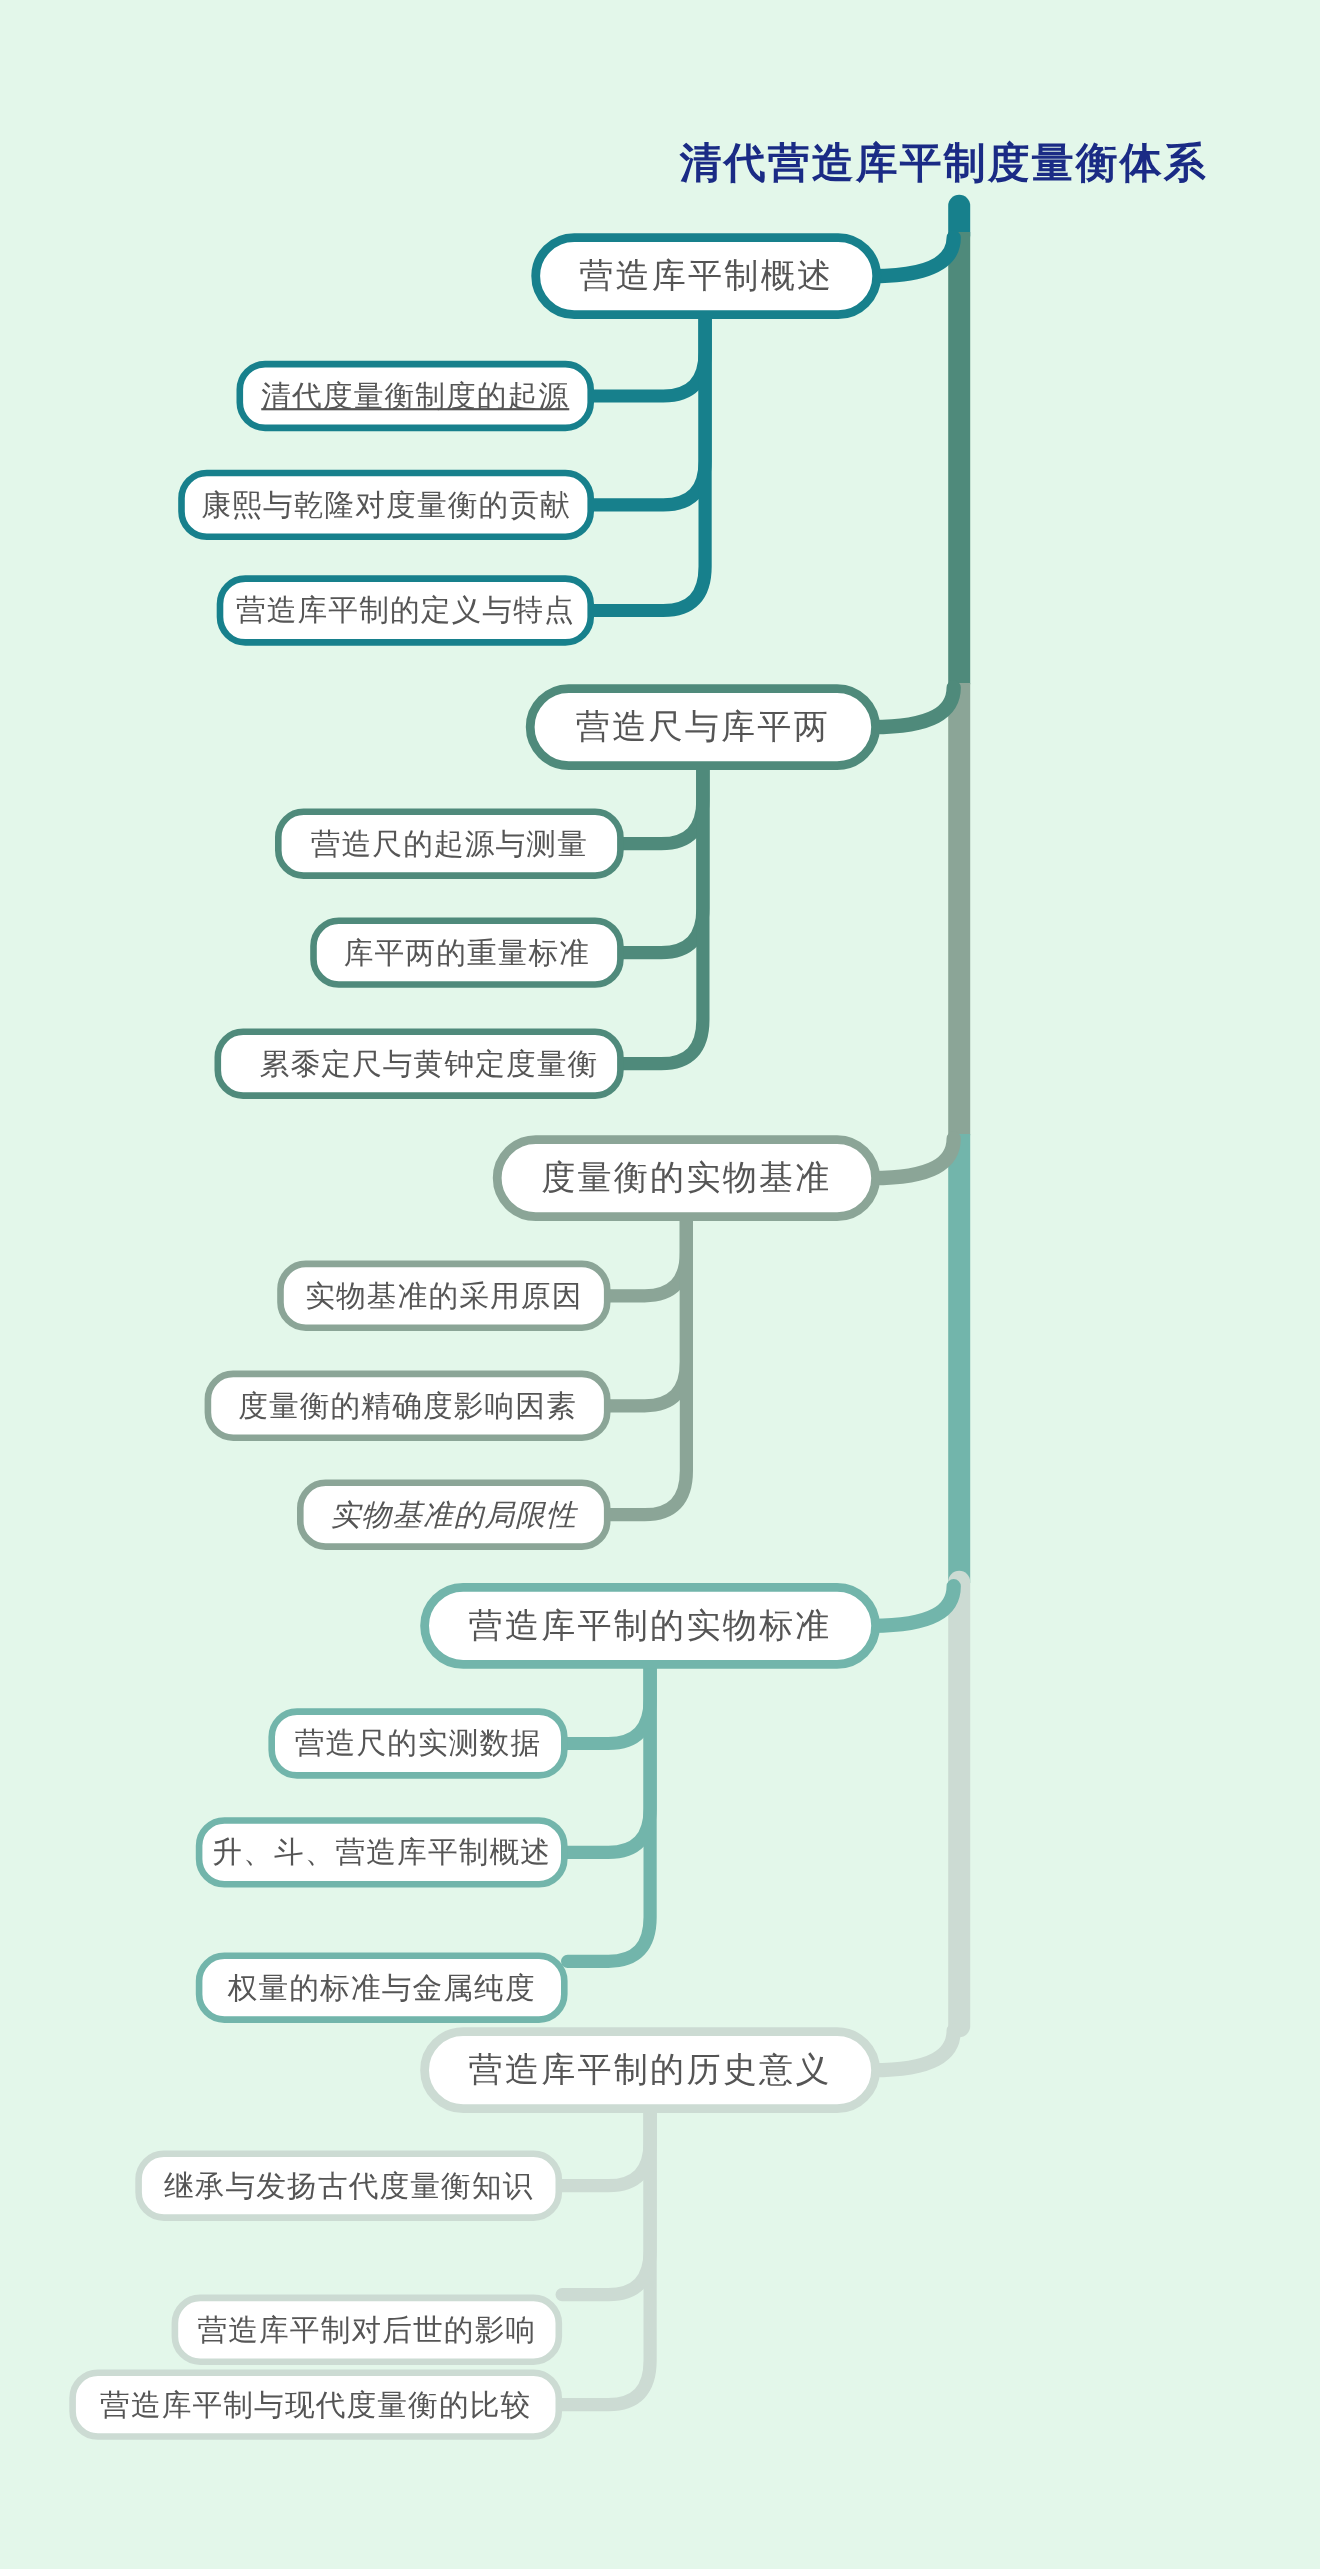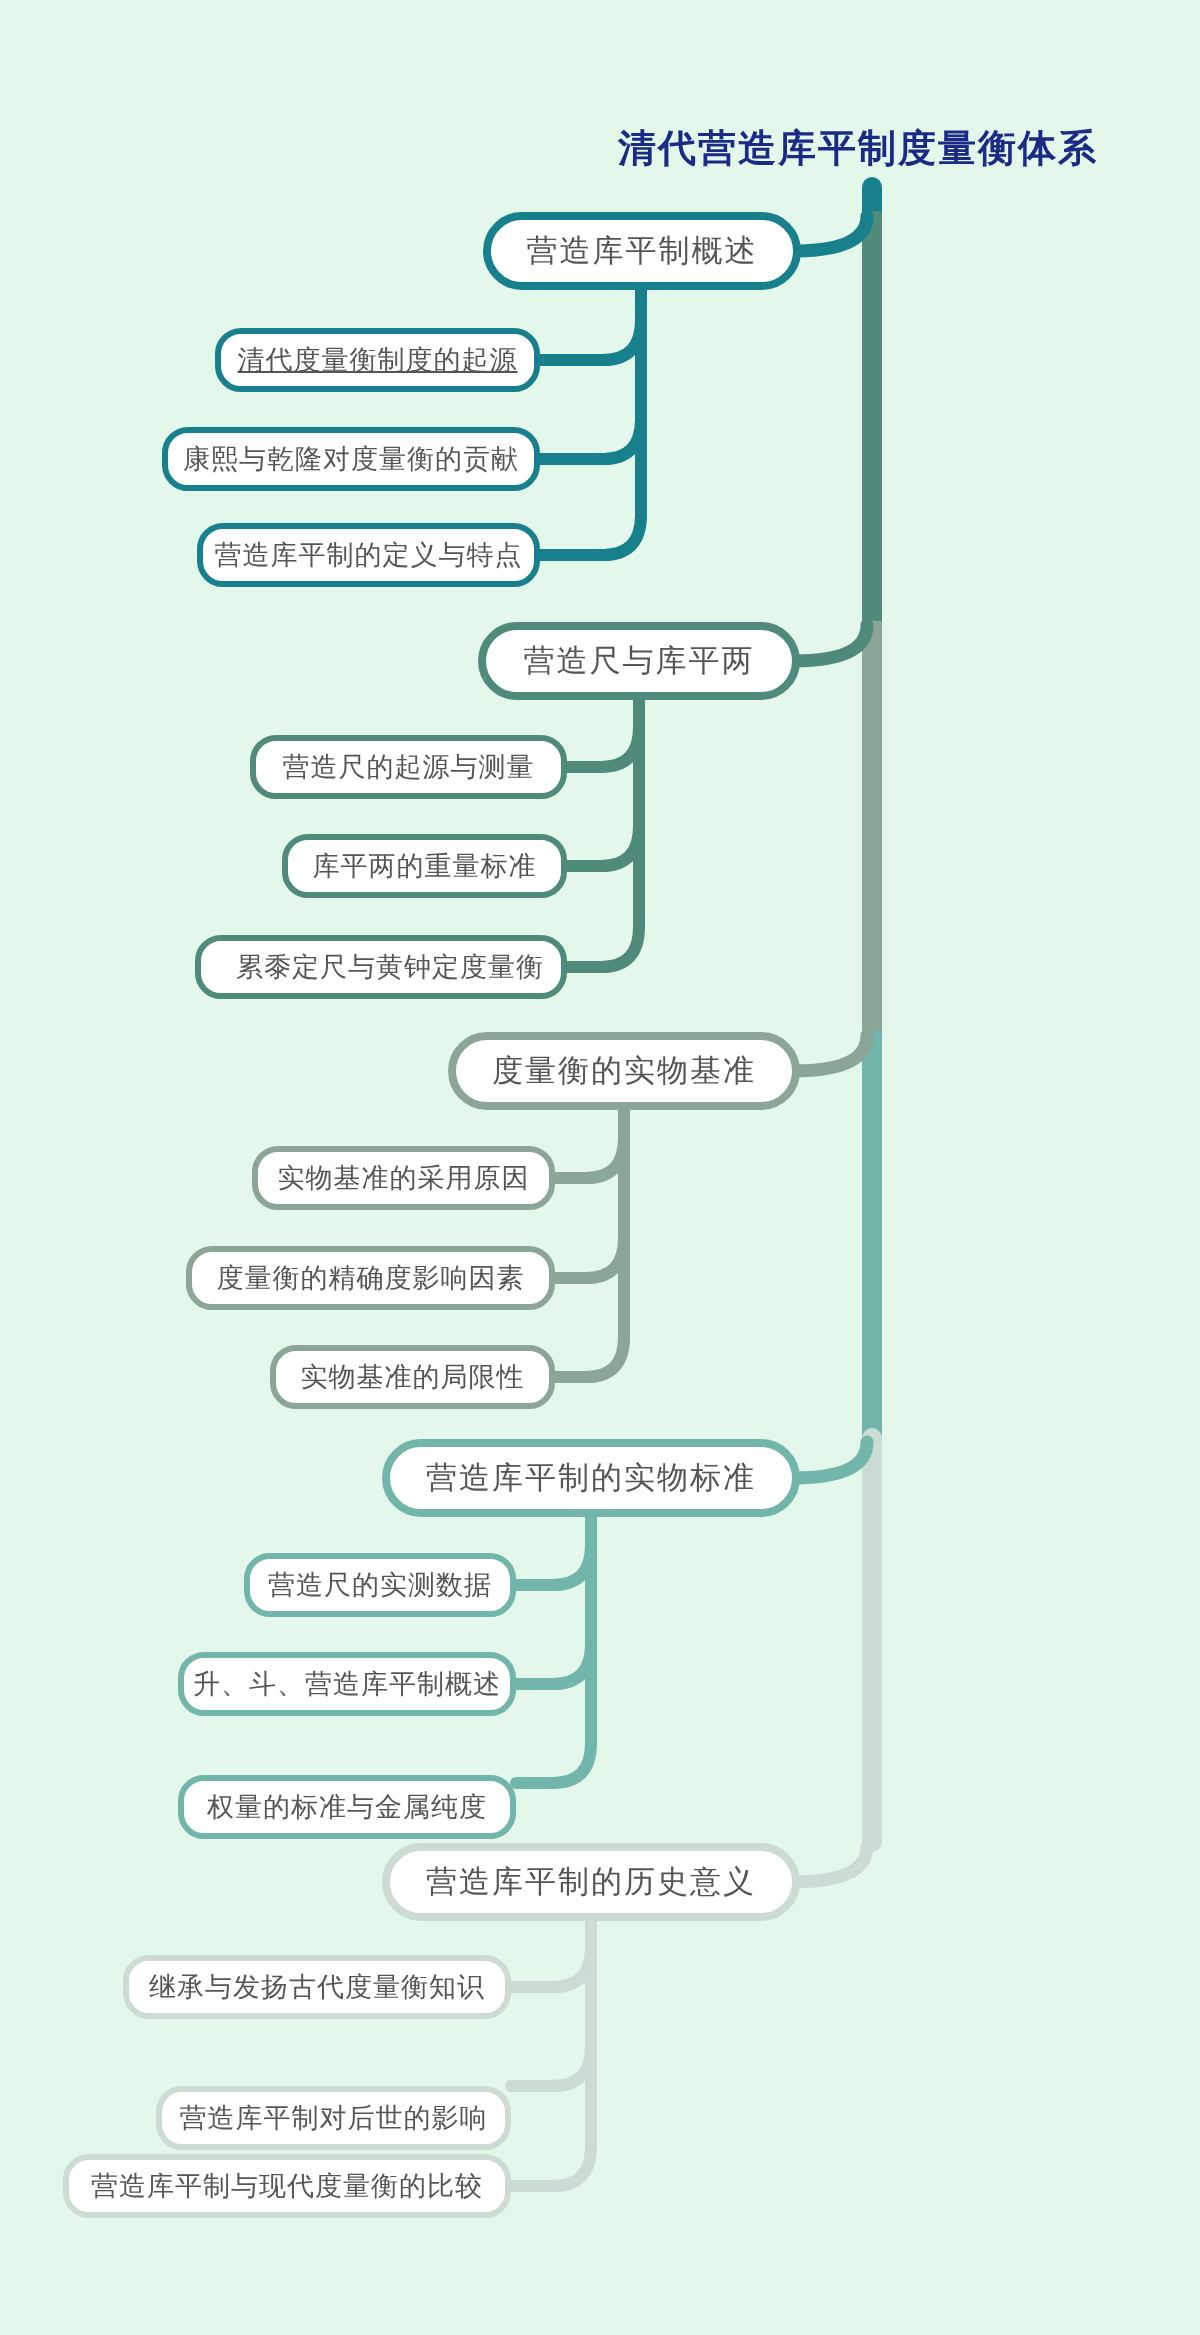--- a/index.html
+++ b/index.html
@@ -80,21 +80,21 @@
   <div class="node child b1" style="left:197px;top:523px;width:343px;">营造库平制的定义与特点</div>
 
   <div class="node main b2" style="left:478px;top:622px;width:322px;">营造尺与库平两</div>
   <div class="node child b2" style="left:250px;top:735px;width:317px;">营造尺的起源与测量</div>
   <div class="node child b2" style="left:282px;top:834px;width:285px;">库平两的重量标准</div>
   <div class="node child b2" style="left:195px;top:935px;width:372px;padding-left:18px;">累黍定尺与黄钟定度量衡</div>
 
   <div class="node main b3" style="left:448px;top:1032px;width:352px;">度量衡的实物基准</div>
   <div class="node child b3" style="left:252px;top:1146px;width:303px;">实物基准的采用原因</div>
   <div class="node child b3" style="left:186px;top:1246px;width:369px;">度量衡的精确度影响因素</div>
-  <div class="node child b3" style="left:270px;top:1345px;width:285px;">实物基准的局限性</div>
+  <div class="node child b3" style="left:270px;top:1345px;width:285px;font-style:italic;">实物基准的局限性</div>
 
   <div class="node main b4" style="left:382px;top:1439px;width:418px;">营造库平制的实物标准</div>
   <div class="node child b4" style="left:244px;top:1553px;width:272px;">营造尺的实测数据</div>
   <div class="node child b4" style="left:178px;top:1652px;width:338px;">升、斗、营造库平制概述</div>
   <div class="node child b4" style="left:178px;top:1751px;width:338px;margin-top:24px;">权量的标准与金属纯度</div>
 
   <div class="node main b5" style="left:382px;top:1843px;width:418px;">营造库平制的历史意义</div>
   <div class="node child b5" style="left:123px;top:1955px;width:388px;">继承与发扬古代度量衡知识</div>
   <div class="node child b5" style="left:156px;top:2054px;width:355px;margin-top:32px;">营造库平制对后世的影响</div>
   <div class="node child b5" style="left:63px;top:2154px;width:448px;">营造库平制与现代度量衡的比较</div>

